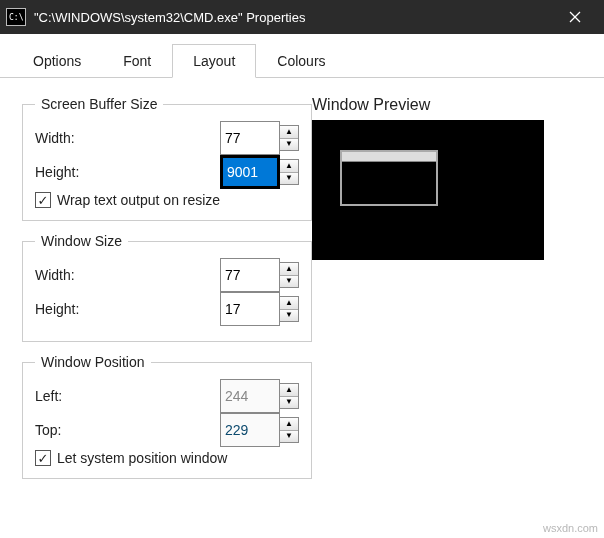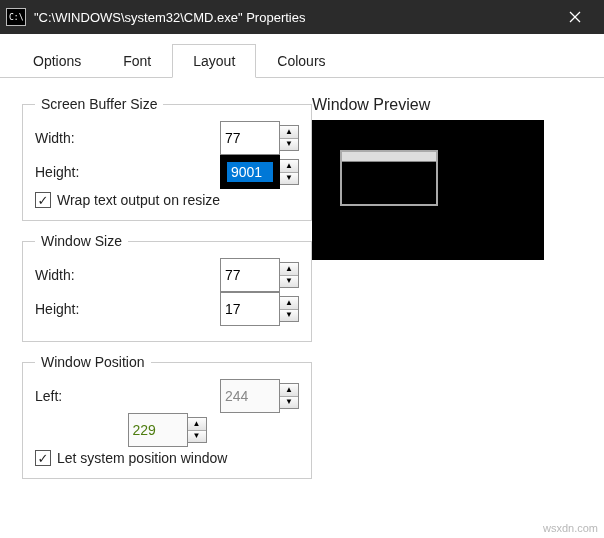--- a/index.html
+++ b/index.html
@@ -27,30 +27,30 @@
     }
     .tab.active {
       background: #fff; border: 1px solid #ccc; border-bottom: 1px solid #fff;
     }
     .content { display:flex; padding: 18px 22px; font-size: 14px; color:#222; }
     .left-col { width: 290px; }
     fieldset {
       border: 1px solid #ccc; border-radius: 0; margin: 0 0 12px 0; padding: 6px 12px 12px 12px;
     }
     legend { padding: 0 6px; font-size: 14px; }
-    .row { display:flex; align-items:center; justify-content:center; margin: 6px 0; }
+    .row { display:flex; align-items:center; justify-content:flex-end; margin: 6px 0; }
     .row label { flex: 1; }
     .spin {
       display:flex; align-items:center; height: 28px;
     }
     .spin input {
       width: 60px; height: 34px; font-size: 14px; padding: 2px 4px;
       border: 1px solid #888; text-align: left;
     }
-    .spin input.selected { background:#0078d7; color:#fff; border:7px solid #000000; }
+    .spin input.selected { background:#0078d7; color:#fff; border:3px solid #000000; }
     .spin-btns {
       display:flex; flex-direction:column; border:1px solid #888; border-left:none; height:26px;
     }
     .spin-btn {
       width: 18px; height: 13px; background: linear-gradient(#fdfdfd,#e3e3e3);
       display:flex; align-items:center; justify-content:center; font-size:8px;
       border:none; padding:0; line-height:1;
     }
     .spin-btn + .spin-btn { border-top:1px solid #aaa; }
     .chk-row { display:flex; align-items:center; gap:6px; margin-top:6px; }
@@ -157,22 +157,23 @@
         <label>Left:</label>
         <div class="spin">
           <input disabled="" style="color: rgb(136, 136, 136);" value="244">
           <div class="spin-btns">
               <button class="spin-btn">▲</button>
               <button class="spin-btn">▼</button>
             </div>
         </div>
       </div>
       <div class="row">
+        <label>Top:</label>
         <div class="spin">
-          <input disabled="" style="color: #4d7c0f;" value="229">
+          <input disabled="" style="color: #0c4a6e;" value="229">
           <div class="spin-btns">
               <button class="spin-btn">▲</button>
               <button class="spin-btn">▼</button>
             </div>
         </div>
       </div>
       <div class="chk-row">
         <span class="chk">✓</span>
         <span>Let system position window</span>
       </div>

